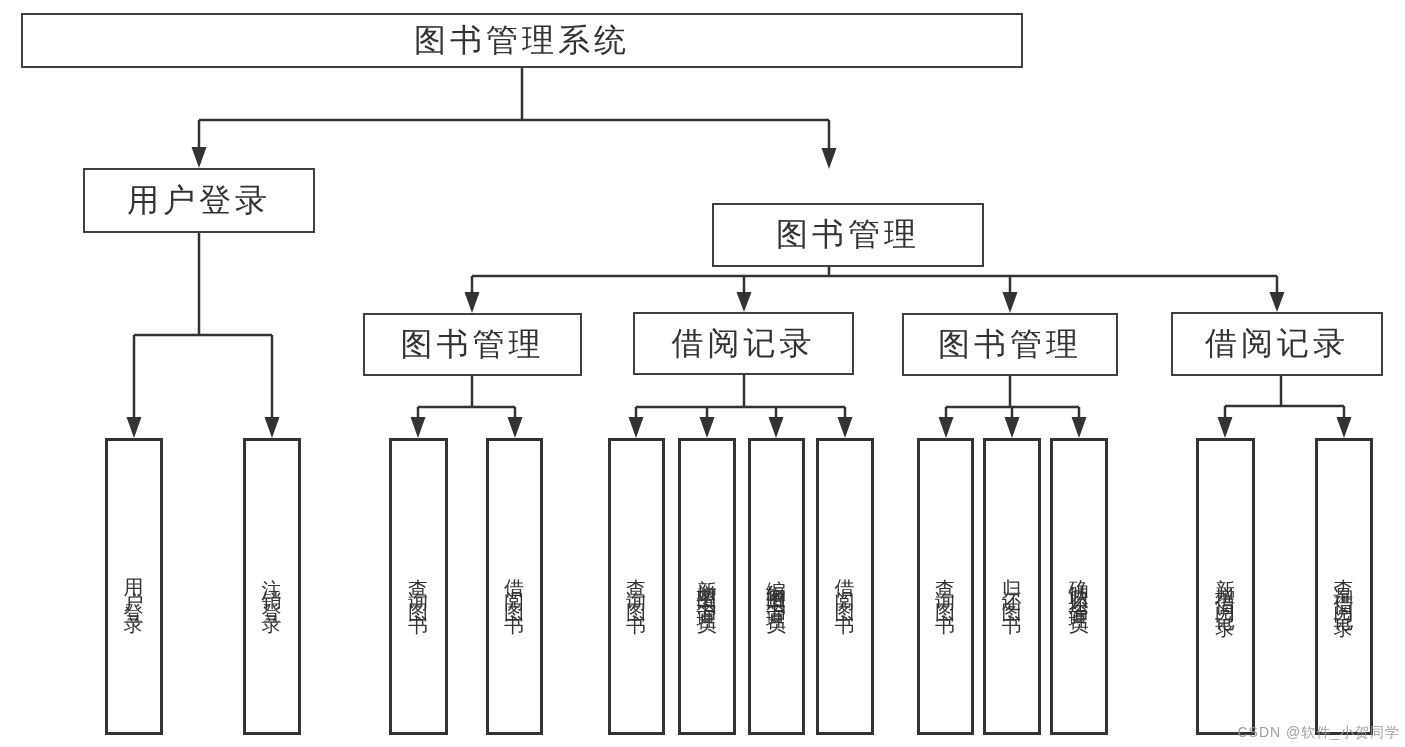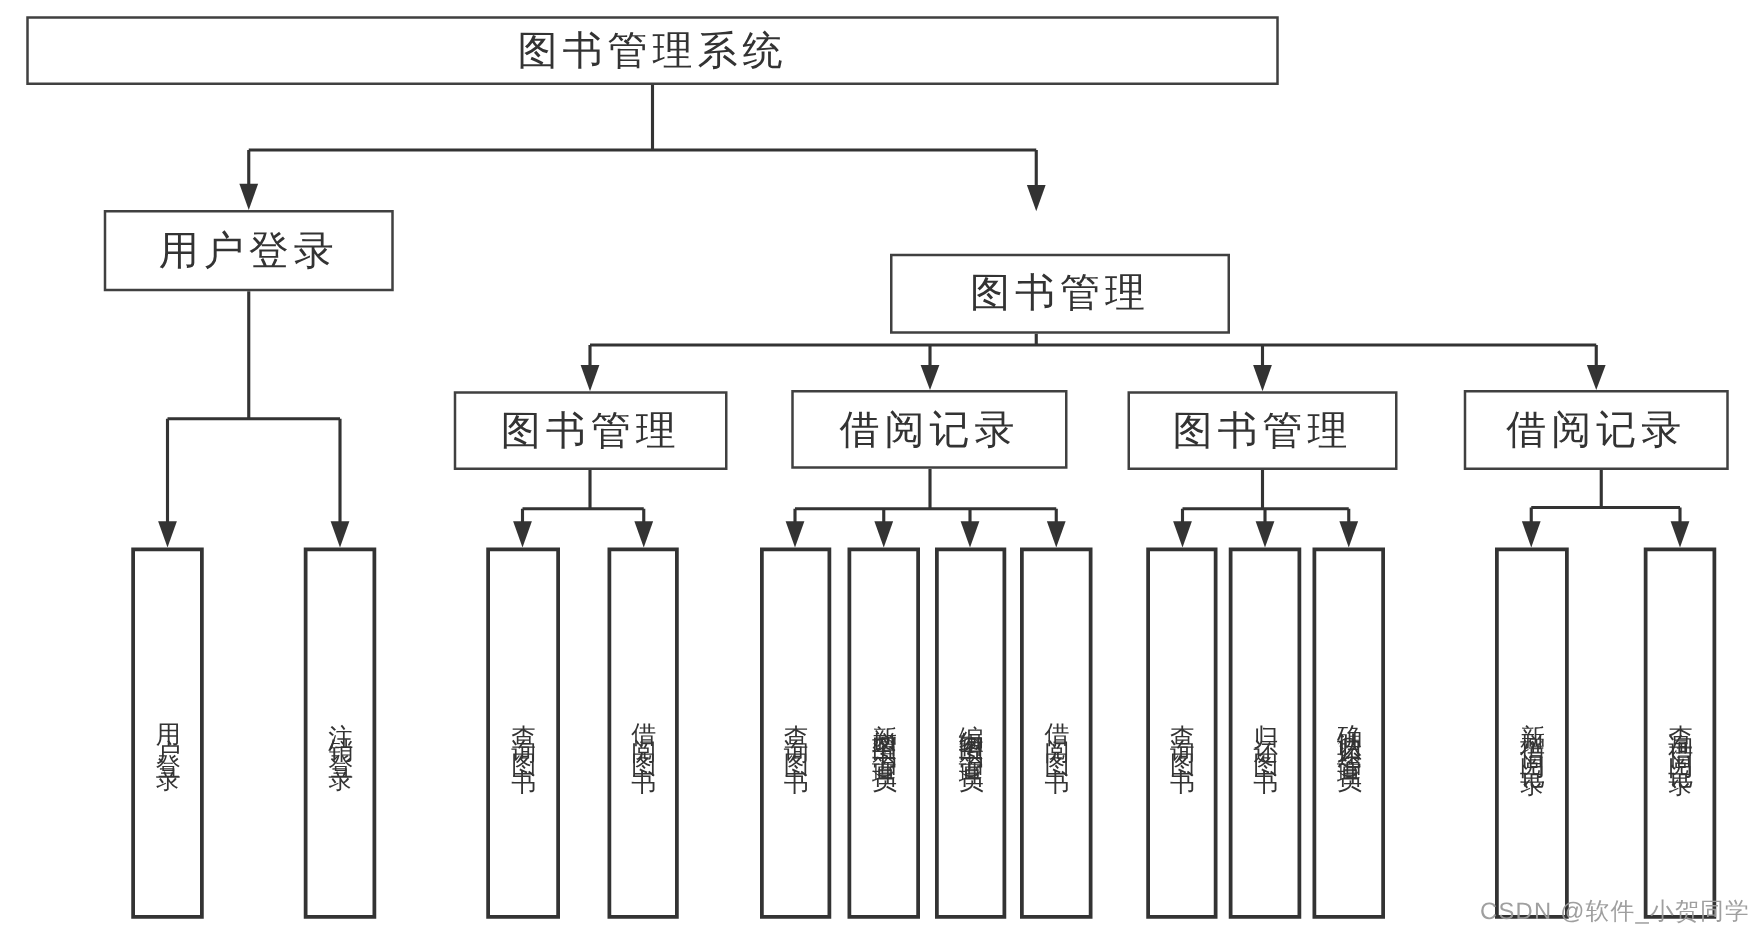--- a/index.html
+++ b/index.html
@@ -42,21 +42,21 @@
     line-height:1;
   }
   .ls-4 > span{letter-spacing:12px;}
   .ls-6 > span{letter-spacing:8px;}
   .ls-10 > span{letter-spacing:5px;}
   #watermark{
     position:absolute;
     right:5px;
     bottom:5px;
     z-index:3;
-    font-size:19px;
+    font-size:14px;
     color:rgba(154,154,154,0.95);
     letter-spacing:1px;
     white-space:nowrap;
   }
 </style>
 </head>
 <body>
 
 <div id="canvas">
 

